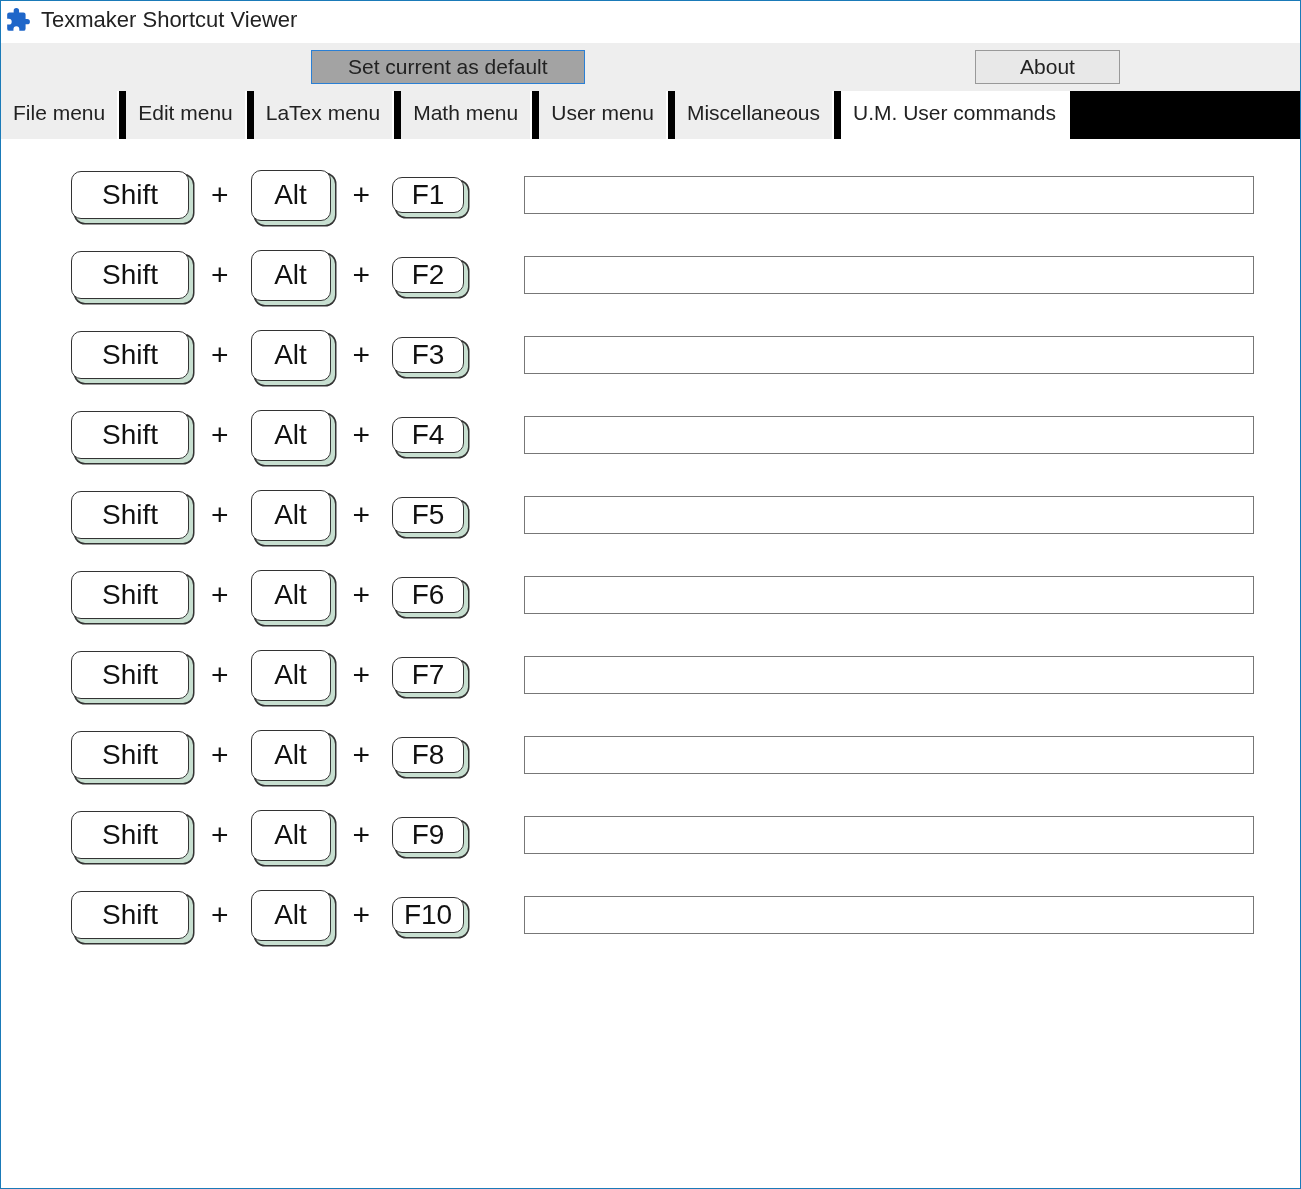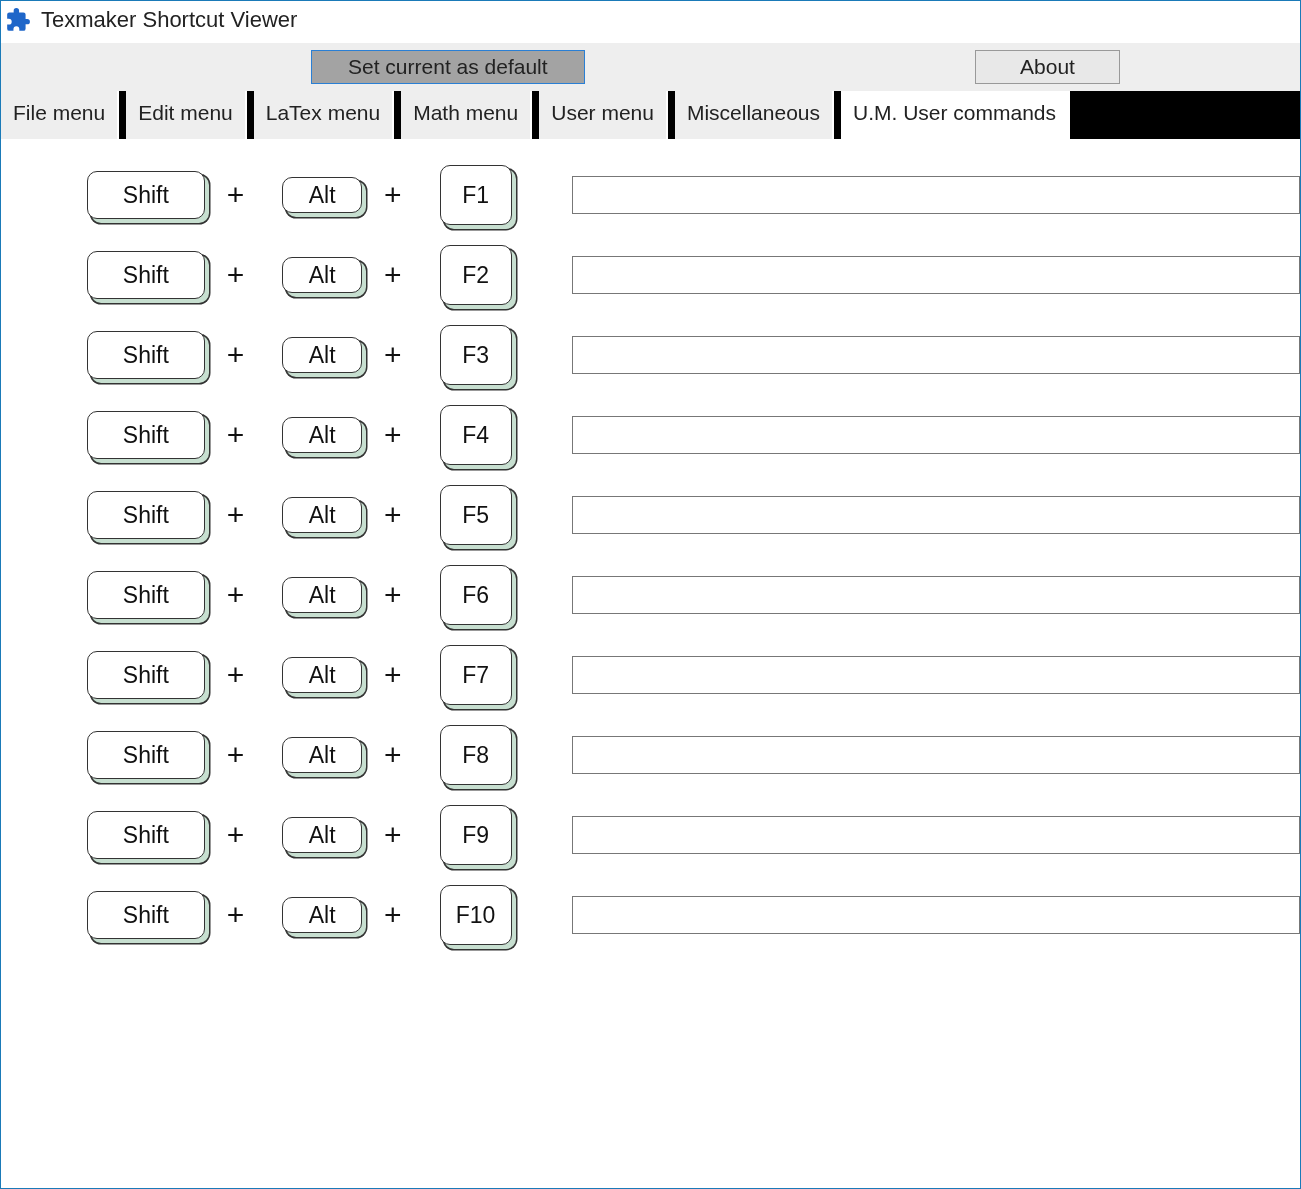--- a/index.html
+++ b/index.html
@@ -76,31 +76,30 @@
     display: flex;
     align-items: center;
     margin-bottom: 30px;
     height: 50px;
   }
   .keycap {
     position: relative;
     display: inline-flex;
     align-items: center;
     justify-content: center;
-    font-size: 23px;
+    font-size: 28px;
     color: #111;
     background: #fff;
     border: 1.5px solid #333;
     border-radius: 10px;
     box-shadow: 4px 4px 0 0 #c7dfd0, 4px 4px 0 1.5px #333;
-    margin-left: 16px;
   }
   .key-shift { width: 118px; height: 48px; }
-  .key-alt   { width: 80px;  height: 36px; }
-  .key-fn    { width: 72px;  height: 60px; }
+  .key-alt   { width: 80px;  height: 51px; }
+  .key-fn    { width: 72px;  height: 36px; }
   .plus {
     font-size: 30px;
     font-weight: 400;
     margin: 0 22px;
     color: #111;
   }
   .field {
     margin-left: 60px;
     width: 730px;
     height: 38px;

